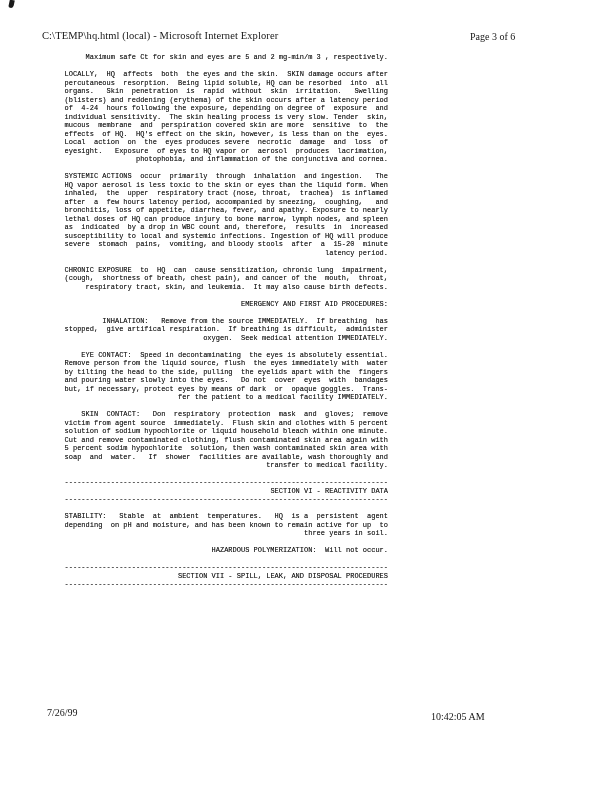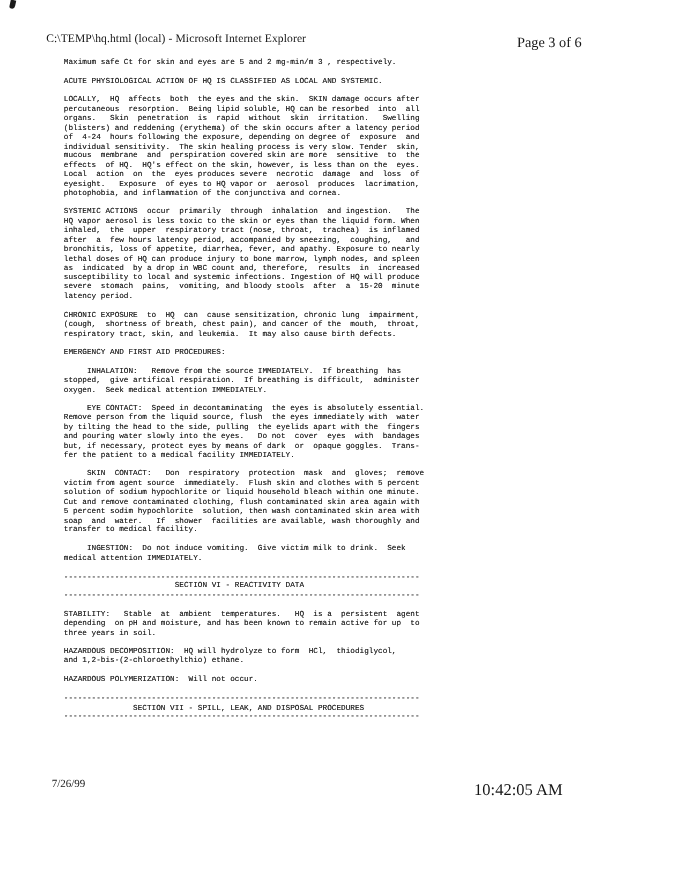--- a/index.html
+++ b/index.html
@@ -33,66 +33,66 @@
     font-size: 10.5px;
     letter-spacing: 0.1px;
     color: #161616;
     white-space: nowrap;
     text-align: center;
   }
   .hdr-page {
     position: absolute;
     left: 470px;
     top: 31px;
-    font-size: 13px;
+    font-size: 10px;
     color: #161616;
     white-space: nowrap;
   }
   .doc-body {
     position: absolute;
     left: 58px;
     top: 53px;
     width: 330px;
   }
   .doc-body pre {
     margin: 0 0 8.5px 0;
     font-family: "Liberation Mono", "DejaVu Sans Mono", monospace;
     font-size: 7px;
     line-height: 8.5px;
     color: #1c1c1c;
     white-space: pre;
     text-shadow: 0 0 0.35px rgba(20,20,20,0.55);
+    text-align: right;
   }
   .ftr-date {
     position: absolute;
     left: 47px;
     top: 707px;
     font-size: 10px;
     color: #161616;
   }
   .ftr-time {
     position: absolute;
     left: 431px;
     top: 711px;
-    font-size: 15px;
+    font-size: 10px;
     color: #161616;
   }
 </style>
 </head>
 <body>
 
 <div class="page">
   <div class="scan-artifact"></div>
 
   <div class="hdr-title">C:\TEMP\hq.html (local) - Microsoft Internet Explorer</div>
   <div class="hdr-page">Page 3 of 6</div>
 
   <div class="doc-body">
     <pre>Maximum safe Ct for skin and eyes are 5 and 2 mg-min/m 3 , respectively.</pre>
-    <pre>ACUTE PHYSIOLOGICAL ACTION OF HQ IS CLASSIFIED AS LOCAL AND SYSTEMIC.</pre>
     <pre>LOCALLY,  HQ  affects  both  the eyes and the skin.  SKIN damage occurs after
 percutaneous  resorption.  Being lipid soluble, HQ can be resorbed  into  all
 organs.   Skin  penetration  is  rapid  without  skin  irritation.   Swelling
 (blisters) and reddening (erythema) of the skin occurs after a latency period
 of  4-24  hours following the exposure, depending on degree of  exposure  and
 individual sensitivity.  The skin healing process is very slow. Tender  skin,
 mucous  membrane  and  perspiration covered skin are more  sensitive  to  the
 effects  of HQ.  HQ's effect on the skin, however, is less than on the  eyes.
 Local  action  on  the  eyes produces severe  necrotic  damage  and  loss  of
 eyesight.   Exposure  of eyes to HQ vapor or  aerosol  produces  lacrimation,
@@ -120,30 +120,26 @@
 and pouring water slowly into the eyes.   Do not  cover  eyes  with  bandages
 but, if necessary, protect eyes by means of dark  or  opaque goggles.  Trans-
 fer the patient to a medical facility IMMEDIATELY.</pre>
     <pre>     SKIN  CONTACT:   Don  respiratory  protection  mask  and  gloves;  remove
 victim from agent source  immediately.  Flush skin and clothes with 5 percent
 solution of sodium hypochlorite or liquid household bleach within one minute.
 Cut and remove contaminated clothing, flush contaminated skin area again with
 5 percent sodim hypochlorite  solution, then wash contaminated skin area with
 soap  and  water.   If  shower  facilities are available, wash thoroughly and
 transfer to medical facility.</pre>
-    <pre>     INGESTION:  Do not induce vomiting.  Give victim milk to drink.  Seek
-medical attention IMMEDIATELY.</pre>
     <pre>-----------------------------------------------------------------------------
                         SECTION VI - REACTIVITY DATA
 -----------------------------------------------------------------------------</pre>
     <pre>STABILITY:   Stable  at  ambient  temperatures.   HQ  is a  persistent  agent
 depending  on pH and moisture, and has been known to remain active for up  to
 three years in soil.</pre>
-    <pre>HAZARDOUS DECOMPOSITION:  HQ will hydrolyze to form  HCl,  thiodiglycol,
-and 1,2-bis-(2-chloroethylthio) ethane.</pre>
     <pre>HAZARDOUS POLYMERIZATION:  Will not occur.</pre>
     <pre>-----------------------------------------------------------------------------
                SECTION VII - SPILL, LEAK, AND DISPOSAL PROCEDURES
 -----------------------------------------------------------------------------</pre>
   </div>
 
   <div class="ftr-date">7/26/99</div>
   <div class="ftr-time">10:42:05 AM</div>
 </div>
 

